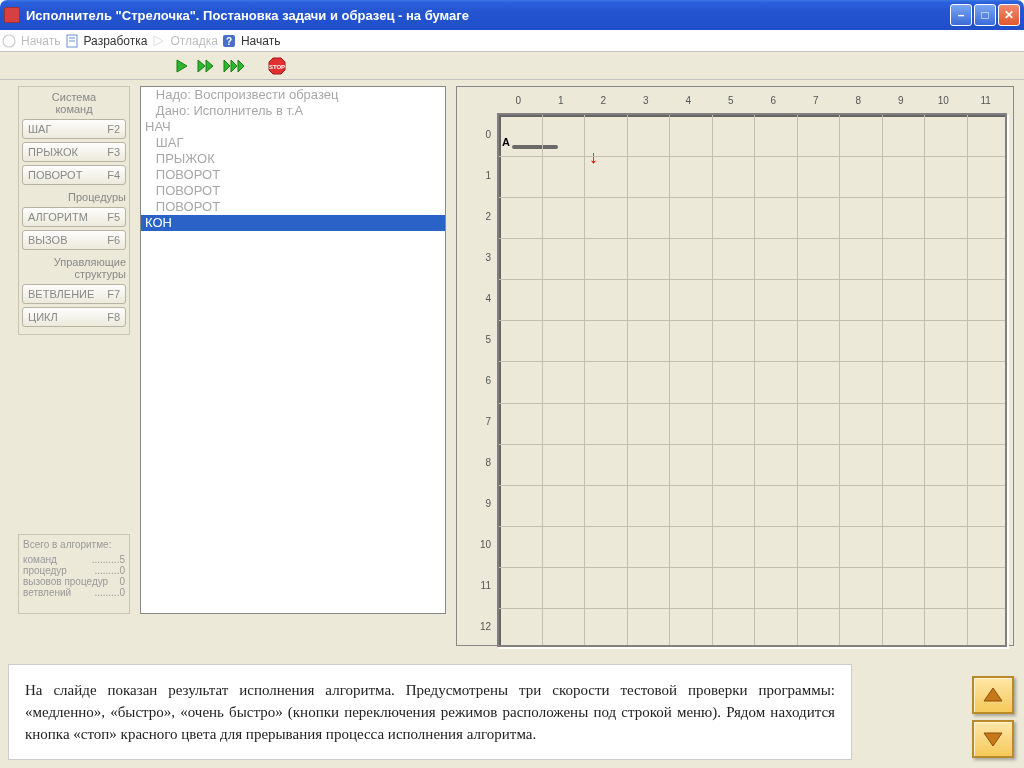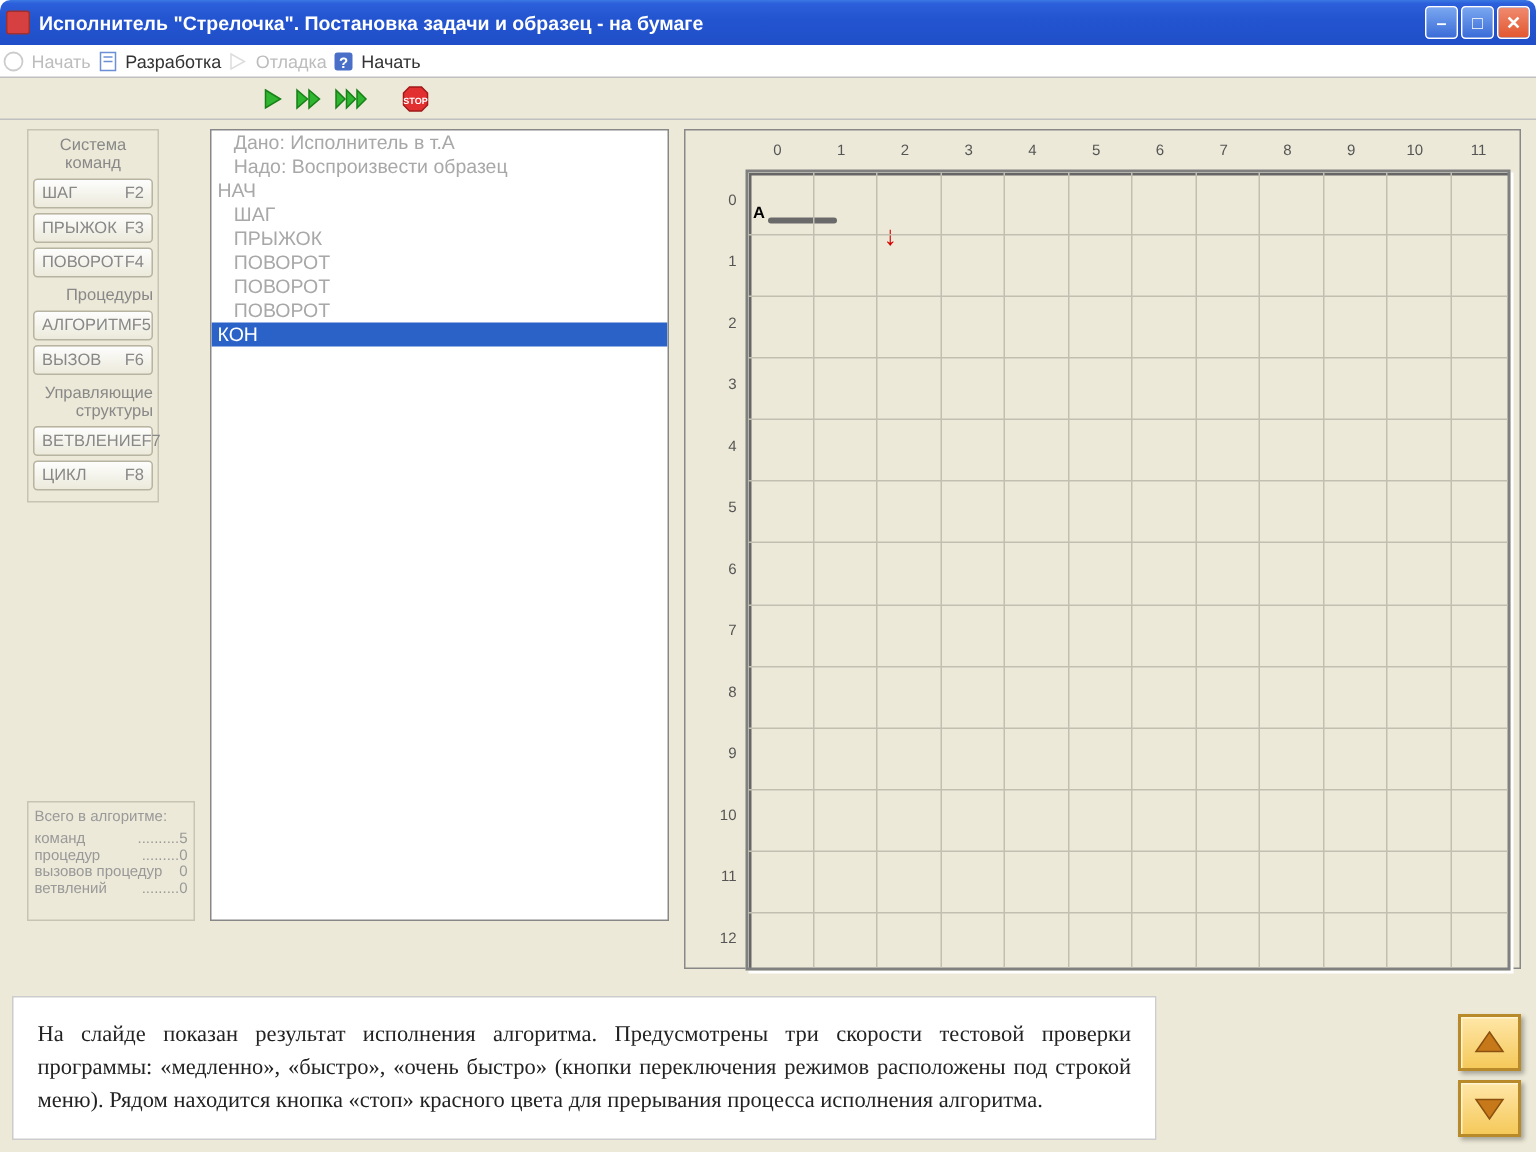--- a/index.html
+++ b/index.html
@@ -22,21 +22,21 @@
 
 
 .toolbar { height: 28px; display: flex; align-items: center; padding-left: 174px; gap: 6px; background: #ece9d8; border-bottom: 1px solid #c0c0c0; }
 .play-btn svg { display:block; }
 .stop-btn { width:18px; height:18px; }
 
 
 .workspace { position: absolute; top: 80px; left: 0; right: 0; bottom: 0; background: #ece9d8; }
 
 
-.left-panel { position: absolute; left: 18px; top: 6px; width: 88px; background: #ece9d8; border: 1px solid #c8c4b4; padding: 4px 3px; }
+.left-panel { position: absolute; left: 18px; top: 6px; width: 112px; background: #ece9d8; border: 1px solid #c8c4b4; padding: 4px 3px; }
 .lp-header { text-align: center; font-size: 11px; color: #888; margin-bottom: 4px; line-height: 12px; }
 .cmd-btn { width: 100%; height: 20px; margin-bottom: 3px; background: linear-gradient(to bottom,#fdfdfd,#eceadb); border: 1px solid #b8b4a2; border-radius: 3px; font-size: 11px; color: #888; display: flex; justify-content: space-between; align-items: center; padding: 0 5px; cursor: pointer; }
 .lp-subheader { text-align: right; font-size: 11px; color: #888; margin: 6px 0 4px; }
 
 
 .stats-panel { position: absolute; left: 18px; top: 454px; width: 112px; height: 80px; background: #ece9d8; border: 1px solid #c8c4b4; padding: 4px; font-size: 10px; color: #999; }
 .stats-panel .stat-title { margin-bottom: 4px; }
 .stat-row { display: flex; justify-content: space-between; overflow: hidden; white-space: nowrap; }
 
 
@@ -53,21 +53,21 @@
 .axis-left span { position:absolute; right:2px; transform: translateY(-50%);}
 .gridbox { position:absolute; left:20px; top:18px; width:510px; height:534px; border:2px solid #808080; background:#ece9d8; box-shadow: inset 2px 2px 0px #666, 2px 2px 0px #fff;}
 .gridbox .vline, .gridbox .hline { position:absolute; background:#c2bfb1; }
 .vline { top:0; bottom:0; width:1px; }
 .hline { left:0; right:0; height:1px; }
 .label-A { position:absolute; font-size:11px; color:#000; font-weight:bold; }
 .robot-bar { position:absolute; height:4px; width:46px; background:#6a6a6a; border-radius:2px; }
 .red-arrow { position:absolute; font-size:18px; color:#d40000; font-weight:bold; }
 
 
-.caption { position:absolute; left:8px; bottom:8px; width:763px; background:#fff; border:1px solid #ccc; padding:14px 16px; font-size:15px; line-height:22px; color:#222; font-family: 'Comic Sans MS', 'Segoe Script', cursive; text-align: justify; }
+.caption { position:absolute; left:8px; bottom:8px; width:844px; background:#fff; border:1px solid #ccc; padding:14px 16px; font-size:15px; line-height:22px; color:#222; font-family: 'Comic Sans MS', 'Segoe Script', cursive; text-align: justify; }
 
 
 .nav-btns { position:absolute; right:10px; bottom:10px; display:flex; flex-direction:column; gap:6px; }
 .nav-btn { width:42px; height:38px; background:linear-gradient(to bottom,#ffe7a8,#f5c95a); border:2px solid #b88a2a; box-shadow: inset 1px 1px 0 #fff4d2, 2px 2px 3px rgba(0,0,0,0.3); display:flex; align-items:center; justify-content:center; }
 .nav-btn svg { display:block; }
 </style>
 </head>
 <body>
 
 <div class="titlebar">
@@ -200,22 +200,22 @@
         <span>вызовов процедур</span>
         <span> <span>0</span></span>
       </div>
     <div class="stat-row">
         <span>ветвлений</span>
         <span>.........<span>0</span></span>
       </div>
   </div>
 
   <div class="code-panel" id="code-panel">
+      <div class="code-line">   Надо: Воспроизвести образец</div>
       <div class="code-line">   Дано: Исполнитель в т.А</div>
-      <div class="code-line">   Надо: Воспроизвести образец</div>
       <div class="code-line">НАЧ</div>
       <div class="code-line">   ШАГ</div>
       <div class="code-line">   ПРЫЖОК</div>
       <div class="code-line">   ПОВОРОТ</div>
       <div class="code-line">   ПОВОРОТ</div>
       <div class="code-line">   ПОВОРОТ</div>
       <div class="code-line selected">КОН</div>
     </div>
 
   <div class="field-panel">

